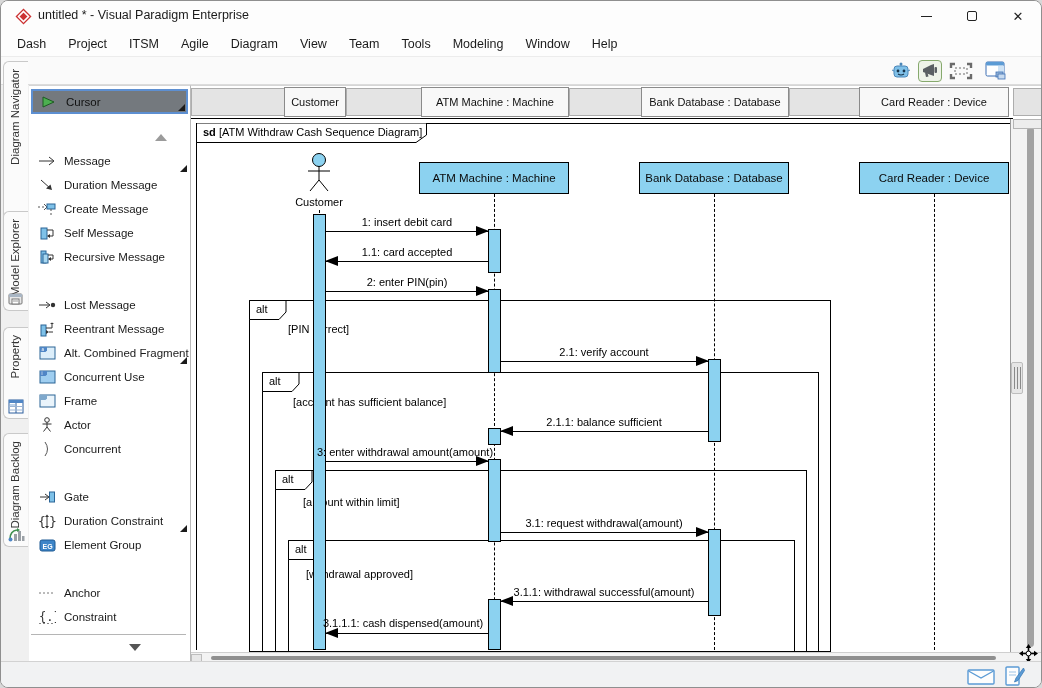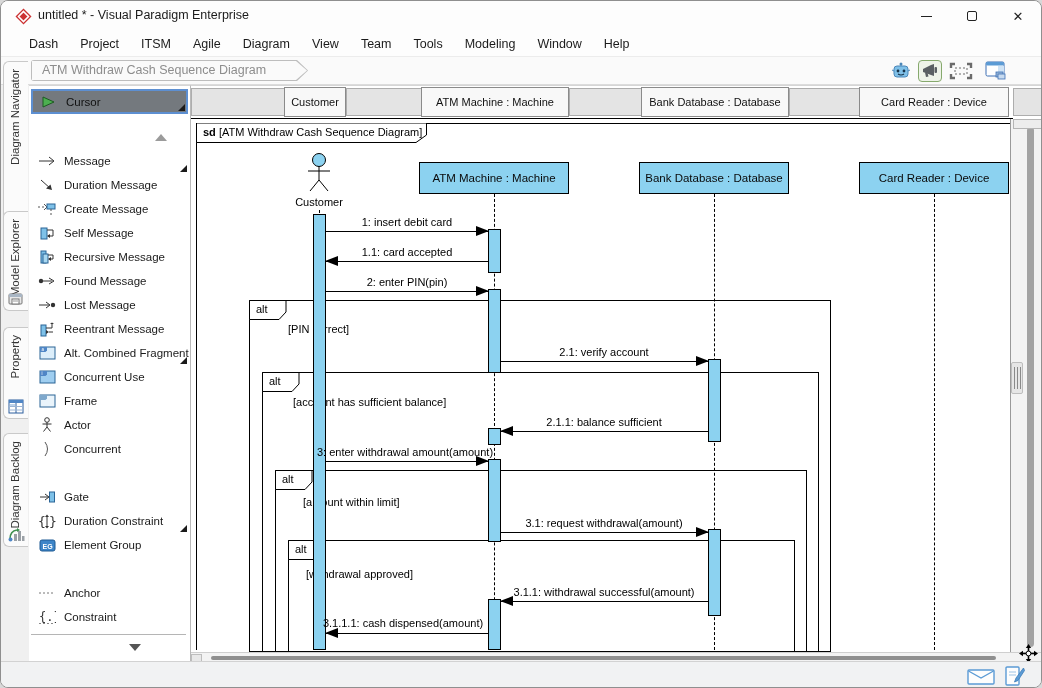--- a/index.html
+++ b/index.html
@@ -12,21 +12,21 @@
   
   #titlebar { position:absolute; left:0; top:0; width:100%; height:30px; background:#fdfdfd; }
   #title-text { position:absolute; left:37px; top:7px; font-size:12.5px; color:#1b1b1b; }
   .winbtn { position:absolute; top:0; width:46px; height:30px; display:flex; align-items:center; justify-content:center; color:#222; }
   .minbar { width:11px; height:1px; background:#222; }
   .maxsq  { width:10px; height:10px; border:1.2px solid #222; border-radius:2px; }
   .closex { font-size:13px; line-height:1; }
 
   
   #menubar { position:absolute; left:0; top:30px; width:100%; height:26px; background:#fdfdfd;
-             display:flex; align-items:center; padding-left:17px; border-bottom:1px solid #ececec; }
+             display:flex; align-items:center; padding-left:5px; border-bottom:1px solid #ececec; }
   .menu-item { padding:0 11px; font-size:12.5px; color:#1b1b1b; line-height:26px; }
 
   
   #toolbar { position:absolute; left:0; top:56px; width:100%; height:28px; background:#fafafa; border-bottom:1px solid #dcdcdc; }
   #crumb-outer { position:absolute; left:30px; top:3px; width:277px; height:21px; background:#bdbdbd;
      clip-path:polygon(0 0, calc(100% - 11px) 0, 100% 50%, calc(100% - 11px) 100%, 0 100%); border-radius:3px 0 0 3px; }
   #crumb-inner { position:absolute; left:1px; top:1px; width:275px; height:19px; background:#fafafa;
      clip-path:polygon(0 0, calc(100% - 11px) 0, 100% 50%, calc(100% - 11px) 100%, 0 100%); }
   #crumb-text { position:absolute; left:10px; top:2px; font-size:12.5px; color:#8d8d8d; white-space:nowrap; }
   .tb-icon { position:absolute; top:3px; width:24px; height:22px; display:flex; align-items:center; justify-content:center; }
@@ -127,25 +127,20 @@
     <span class="menu-item">Diagram</span>
     <span class="menu-item">View</span>
     <span class="menu-item">Team</span>
     <span class="menu-item">Tools</span>
     <span class="menu-item">Modeling</span>
     <span class="menu-item">Window</span>
     <span class="menu-item">Help</span>
   </div>
 
   <div id="toolbar">
-    <div id="crumb-outer">
-      <div id="crumb-inner">
-        <span id="crumb-text">ATM Withdraw Cash Sequence Diagram</span>
-      </div>
-    </div>
     <div class="tb-icon" style="right:128px">
       <svg width="22" height="20" viewBox="0 0 22 20">
         <rect x="4" y="5" width="14" height="11" rx="3" fill="#7fc0e8" stroke="#4a86b8"></rect>
         <circle cx="11" cy="3" r="1.5" fill="#4a86b8"></circle>
           <line x1="11" y1="4" x2="11" y2="5" stroke="#4a86b8"></line>
         <circle cx="8" cy="10" r="1.4" fill="#16324a"></circle>
           <circle cx="14" cy="10" r="1.4" fill="#16324a"></circle>
         <path d="M8 13 Q11 15 14 13" fill="none" stroke="#16324a" stroke-width="1.2"></path>
         <line x1="2" y1="9" x2="4" y2="10" stroke="#4a86b8"></line>
           <line x1="20" y1="9" x2="18" y2="10" stroke="#4a86b8"></line>
@@ -278,30 +273,20 @@
       <span class="picon">
         <svg width="16" height="15" viewBox="0 0 16 15">
             <rect x="2" y="1" width="5" height="12" fill="#7ec1e8" stroke="#2a6496"></rect>
             <rect x="4" y="4" width="5" height="9" fill="#a8d7f0" stroke="#2a6496"></rect>
             <path d="M9 5 H14 V9 H10" fill="none" stroke="#333"></path>
             <path d="M12 7 L9 9 L12 11 Z" fill="#333"></path>
           </svg>
       </span>
       <span class="plabel">Recursive Message</span>
     </div>
-    <div class="prow" style="top:183px">
-      <span class="picon">
-        <svg width="18" height="10" viewBox="0 0 18 10">
-            <circle cx="3" cy="5" r="2.2" fill="#333"></circle>
-            <line x1="5" y1="5" x2="14" y2="5" stroke="#333"></line>
-            <path d="M11 2 L16 5 L11 8" fill="none" stroke="#333"></path>
-          </svg>
-      </span>
-      <span class="plabel">Found Message</span>
-    </div>
     <div class="prow" style="top:207px">
       <span class="picon">
         <svg width="18" height="10" viewBox="0 0 18 10">
             <line x1="1" y1="5" x2="11" y2="5" stroke="#333"></line>
             <path d="M8 2 L12 5 L8 8" fill="none" stroke="#333"></path>
             <circle cx="15" cy="5" r="2.2" fill="#333"></circle>
           </svg>
       </span>
       <span class="plabel">Lost Message</span>
     </div>

